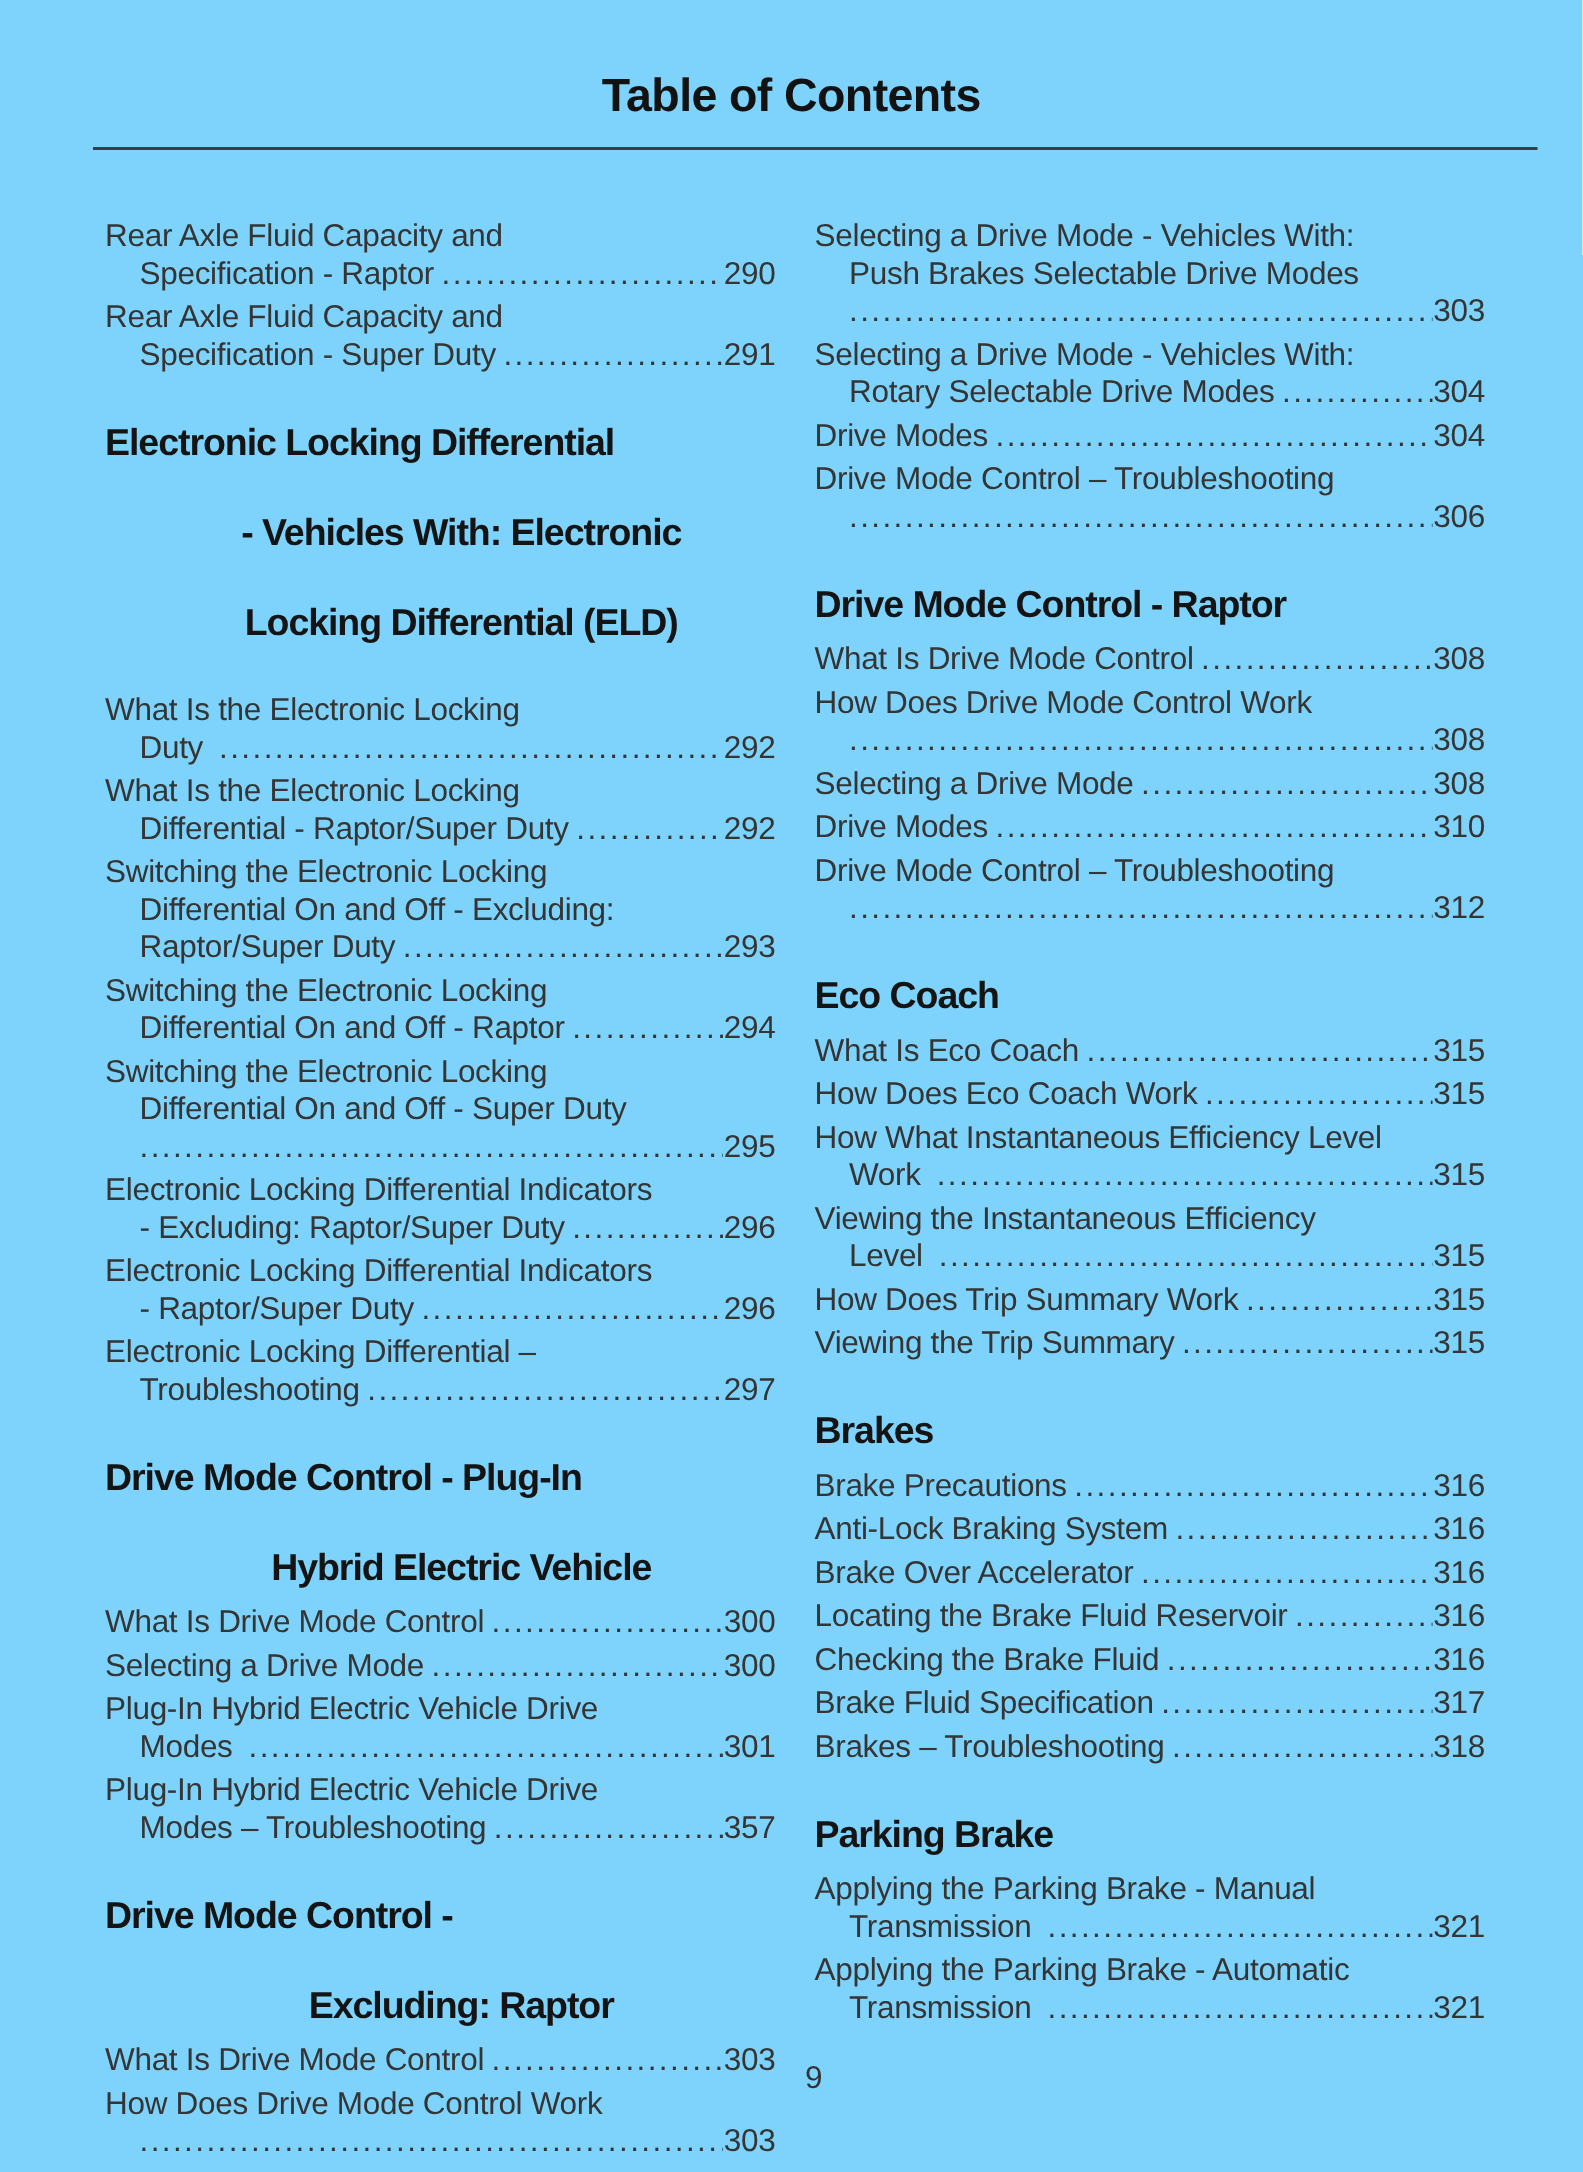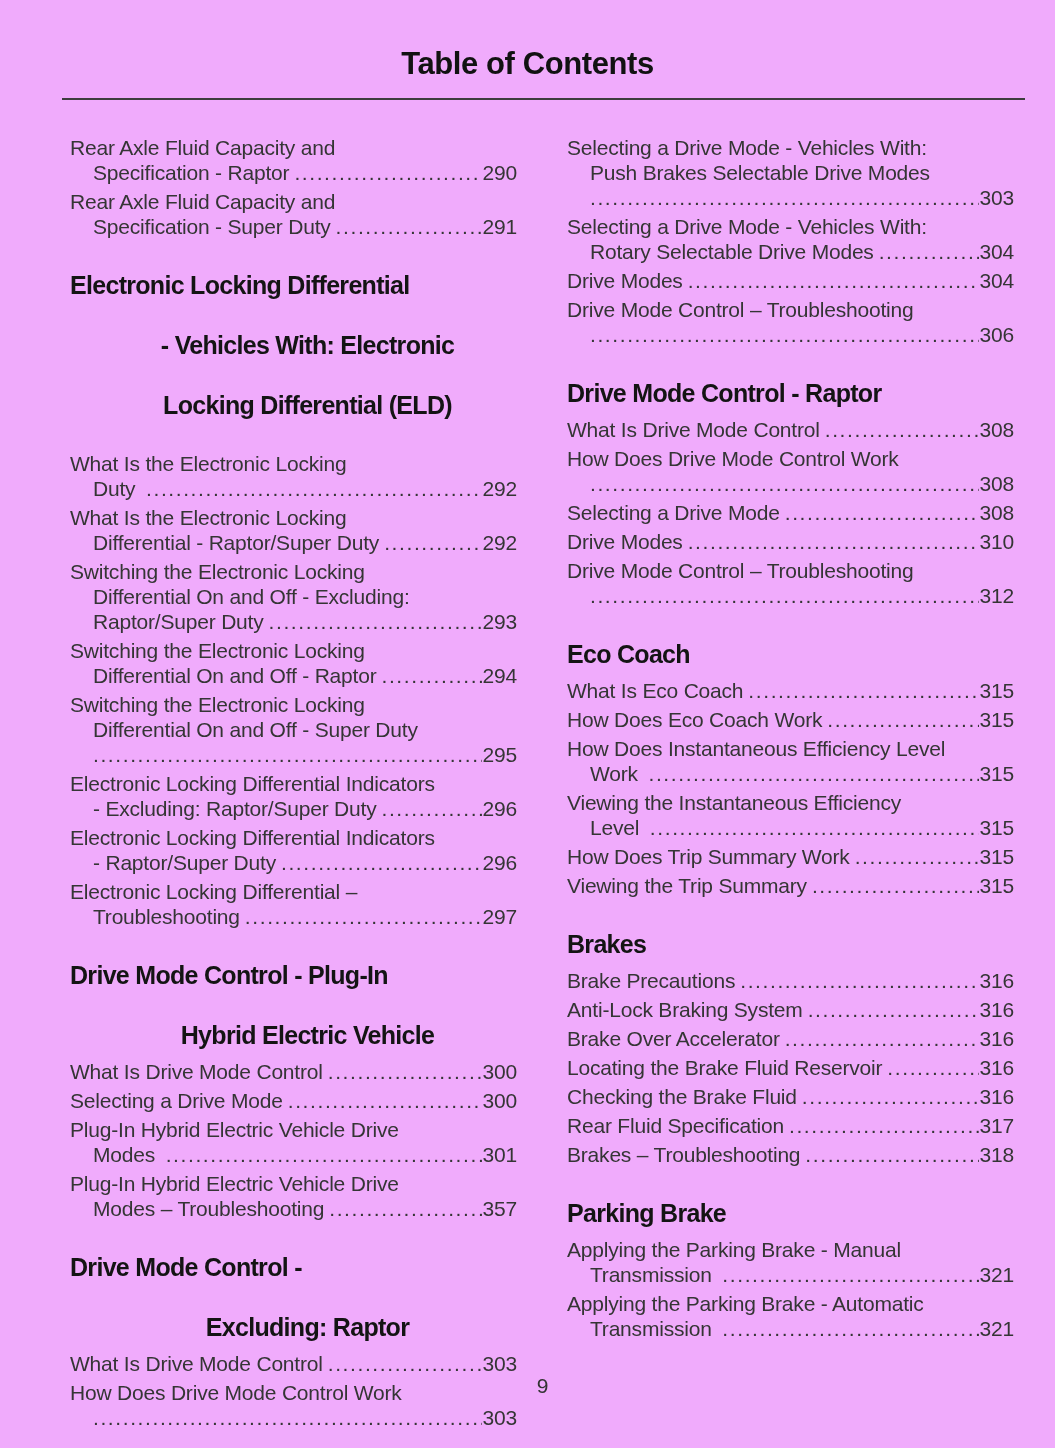--- a/index.html
+++ b/index.html
@@ -1,19 +1,19 @@
 <!DOCTYPE html>
 <html><head>
 <meta charset="utf-8">
 <style>
   html,body { margin:0; padding:0; background:#ffffff; }
   .page {
     position:relative;
     width:1055px; height:1448px;
-    background:#f0abfc;
+    background:#7dd3fc;
     font-family:"Liberation Sans","DejaVu Sans",sans-serif;
     color:#353535;
     overflow:hidden;
     box-sizing:border-box;
   }
   .title {
     margin:0;
     padding-top:46px;
     text-align:center;
     font-size:31px;
@@ -21,22 +21,22 @@
     letter-spacing:-0.4px;
     color:#121212;
   }
   .rule {
     height:2px;
     background:#3d3d3d;
     margin:16px 30px 0 62px;
   }
   .cols {
     display:flex;
-    gap:50px;
-    padding:35px 40px 0 70px;
+    gap:26px;
+    padding:45px 40px 0 70px;
     align-items:flex-start;
   }
   .col { flex:0 0 447px; width:447px; }
 
   .entry { margin-bottom:4px; }
   .line {
     font-size:21px;
     line-height:25px;
     white-space:nowrap;
     letter-spacing:-0.2px;
@@ -307,21 +307,21 @@
           </div>
         </div>
         <div class="entry">
           <div class="line lastline">
             <span class="lt">How Does Eco Coach Work</span>
             <span class="dots"></span>
             <span class="pg">315</span>
           </div>
         </div>
         <div class="entry">
-          <div class="line">How Does Instantaneous Efficiency Level</div>
+          <div class="line">How What Instantaneous Efficiency Level</div>
           <div class="line lastline ind">
             <span class="lt">Work </span>
             <span class="dots"></span>
             <span class="pg">315</span>
           </div>
         </div>
         <div class="entry">
           <div class="line">Viewing the Instantaneous Efficiency</div>
           <div class="line lastline ind">
             <span class="lt">Level </span>
@@ -376,21 +376,21 @@
         </div>
         <div class="entry">
           <div class="line lastline">
             <span class="lt">Checking the Brake Fluid</span>
             <span class="dots"></span>
             <span class="pg">316</span>
           </div>
         </div>
         <div class="entry">
           <div class="line lastline">
-            <span class="lt">Rear Fluid Specification</span>
+            <span class="lt">Brake Fluid Specification</span>
             <span class="dots"></span>
             <span class="pg">317</span>
           </div>
         </div>
         <div class="entry">
           <div class="line lastline">
             <span class="lt">Brakes – Troubleshooting</span>
             <span class="dots"></span>
             <span class="pg">318</span>
           </div>

